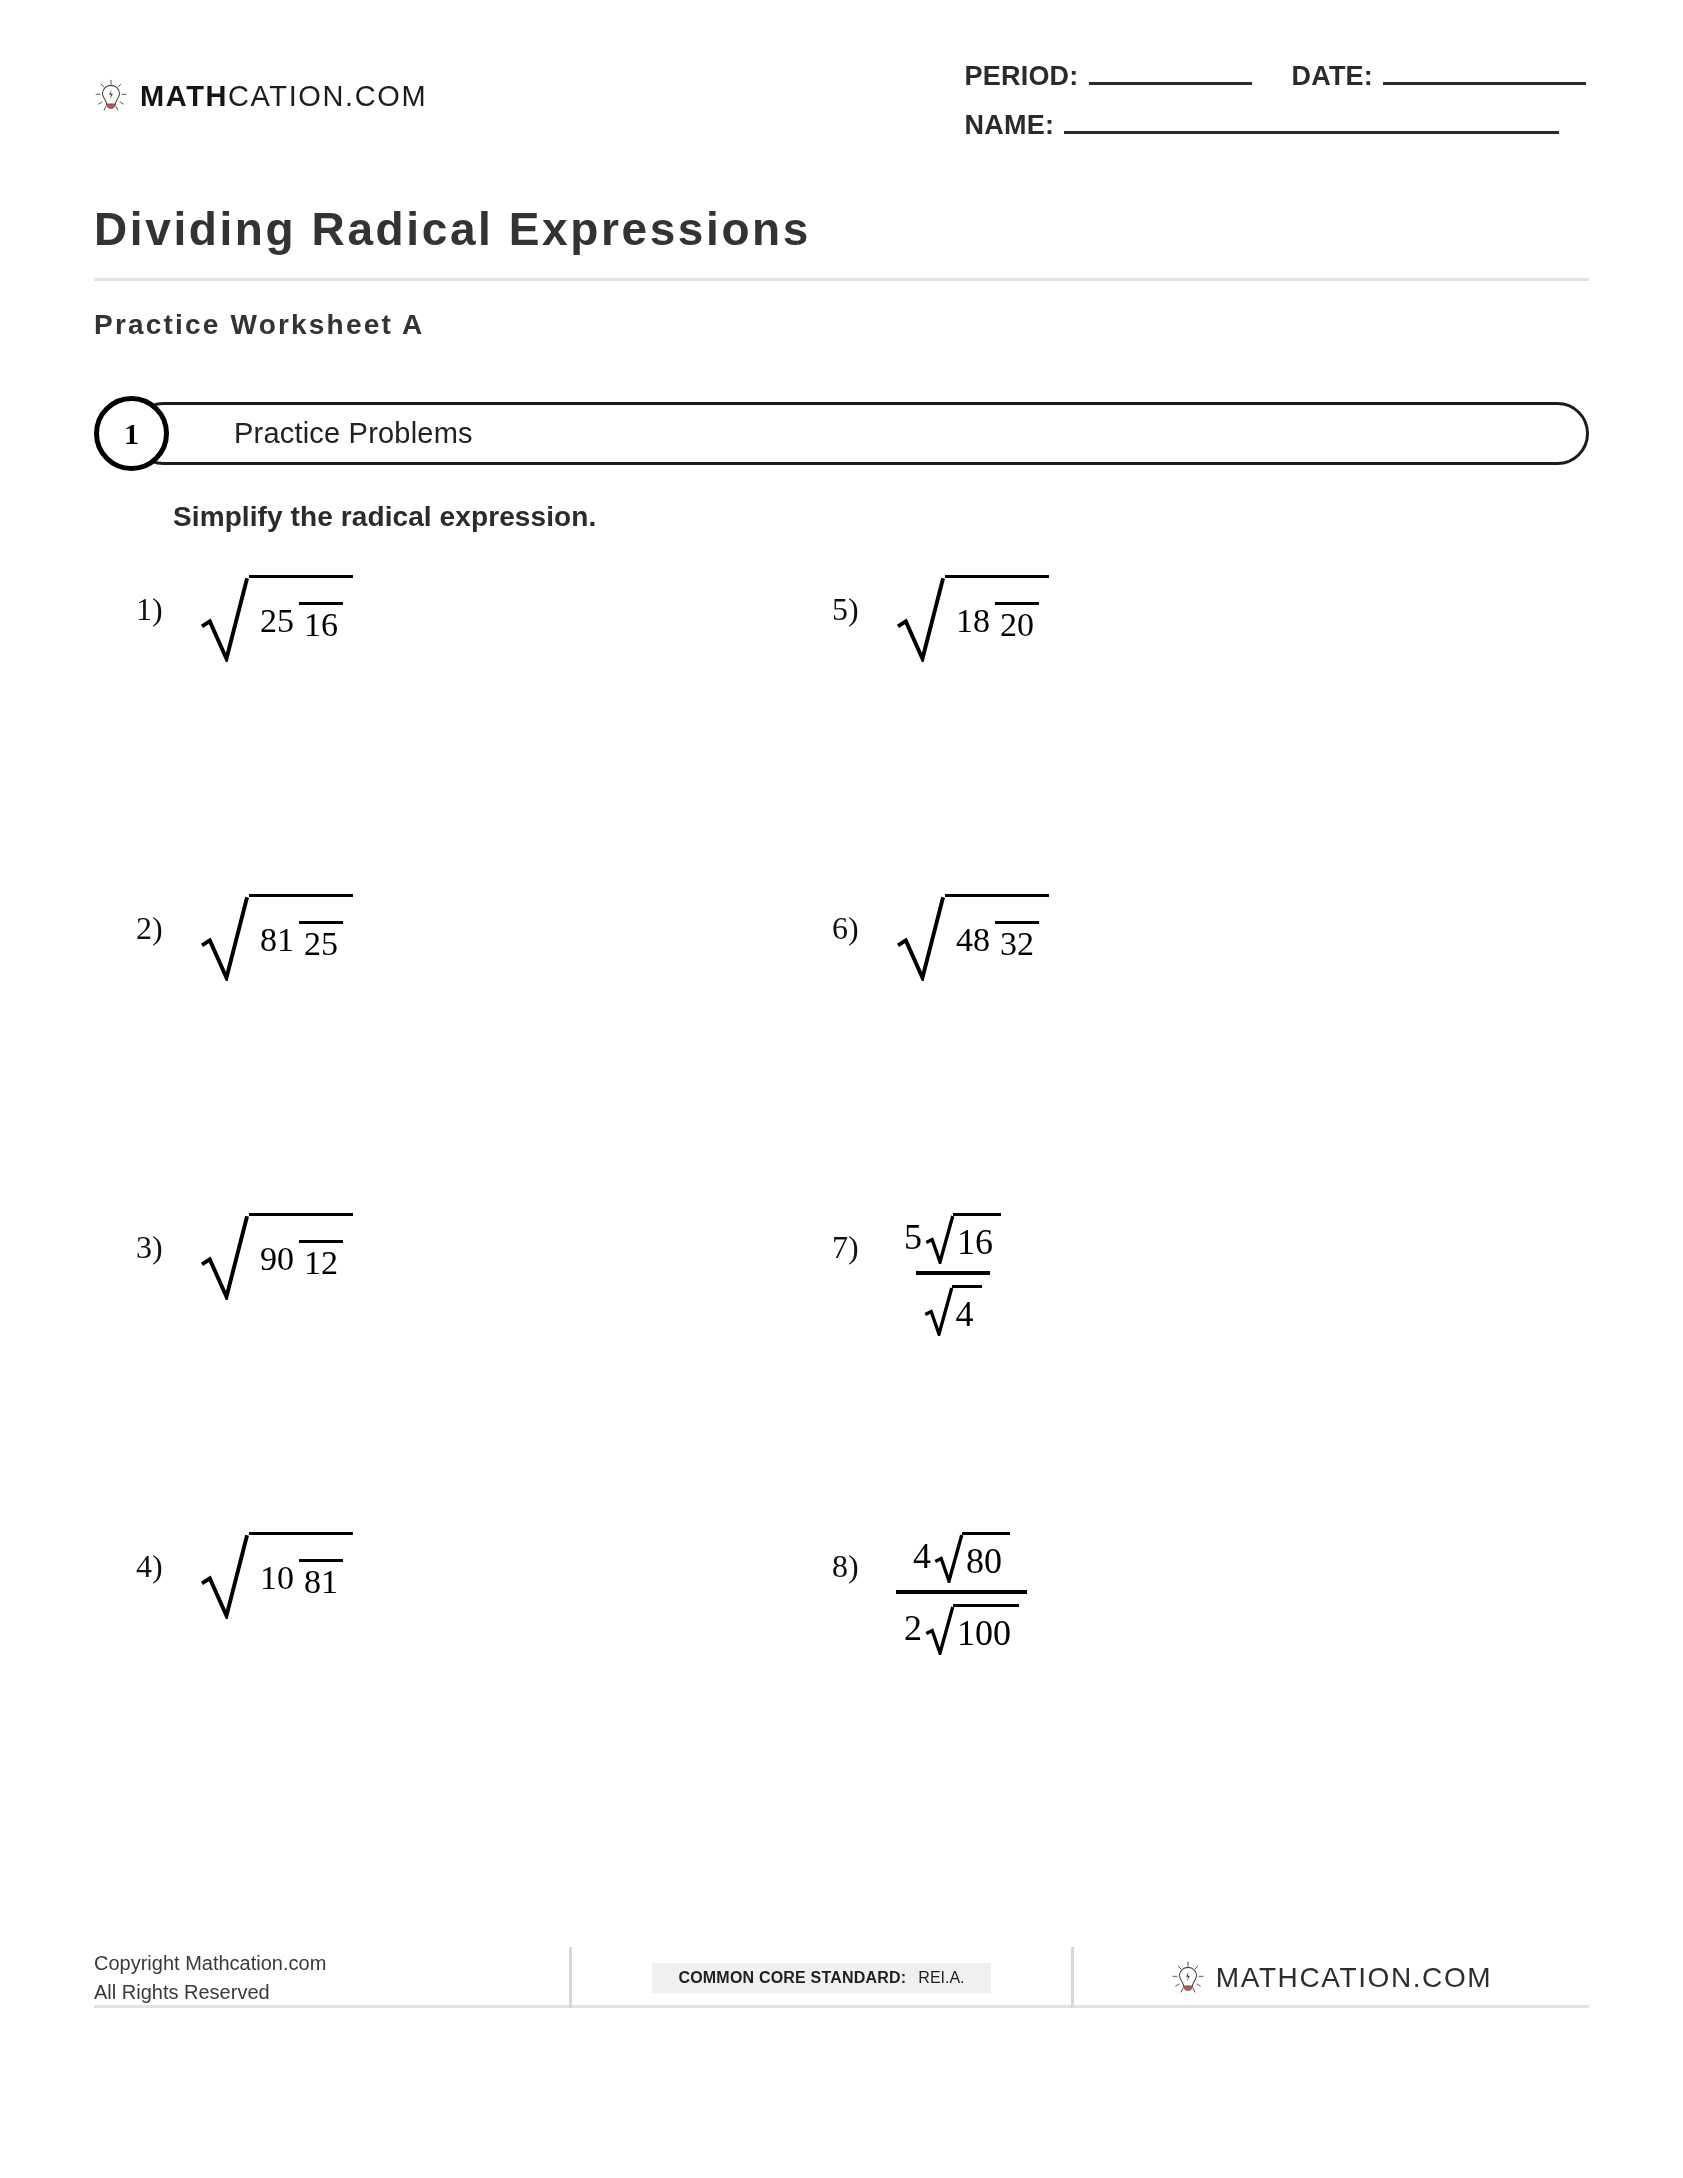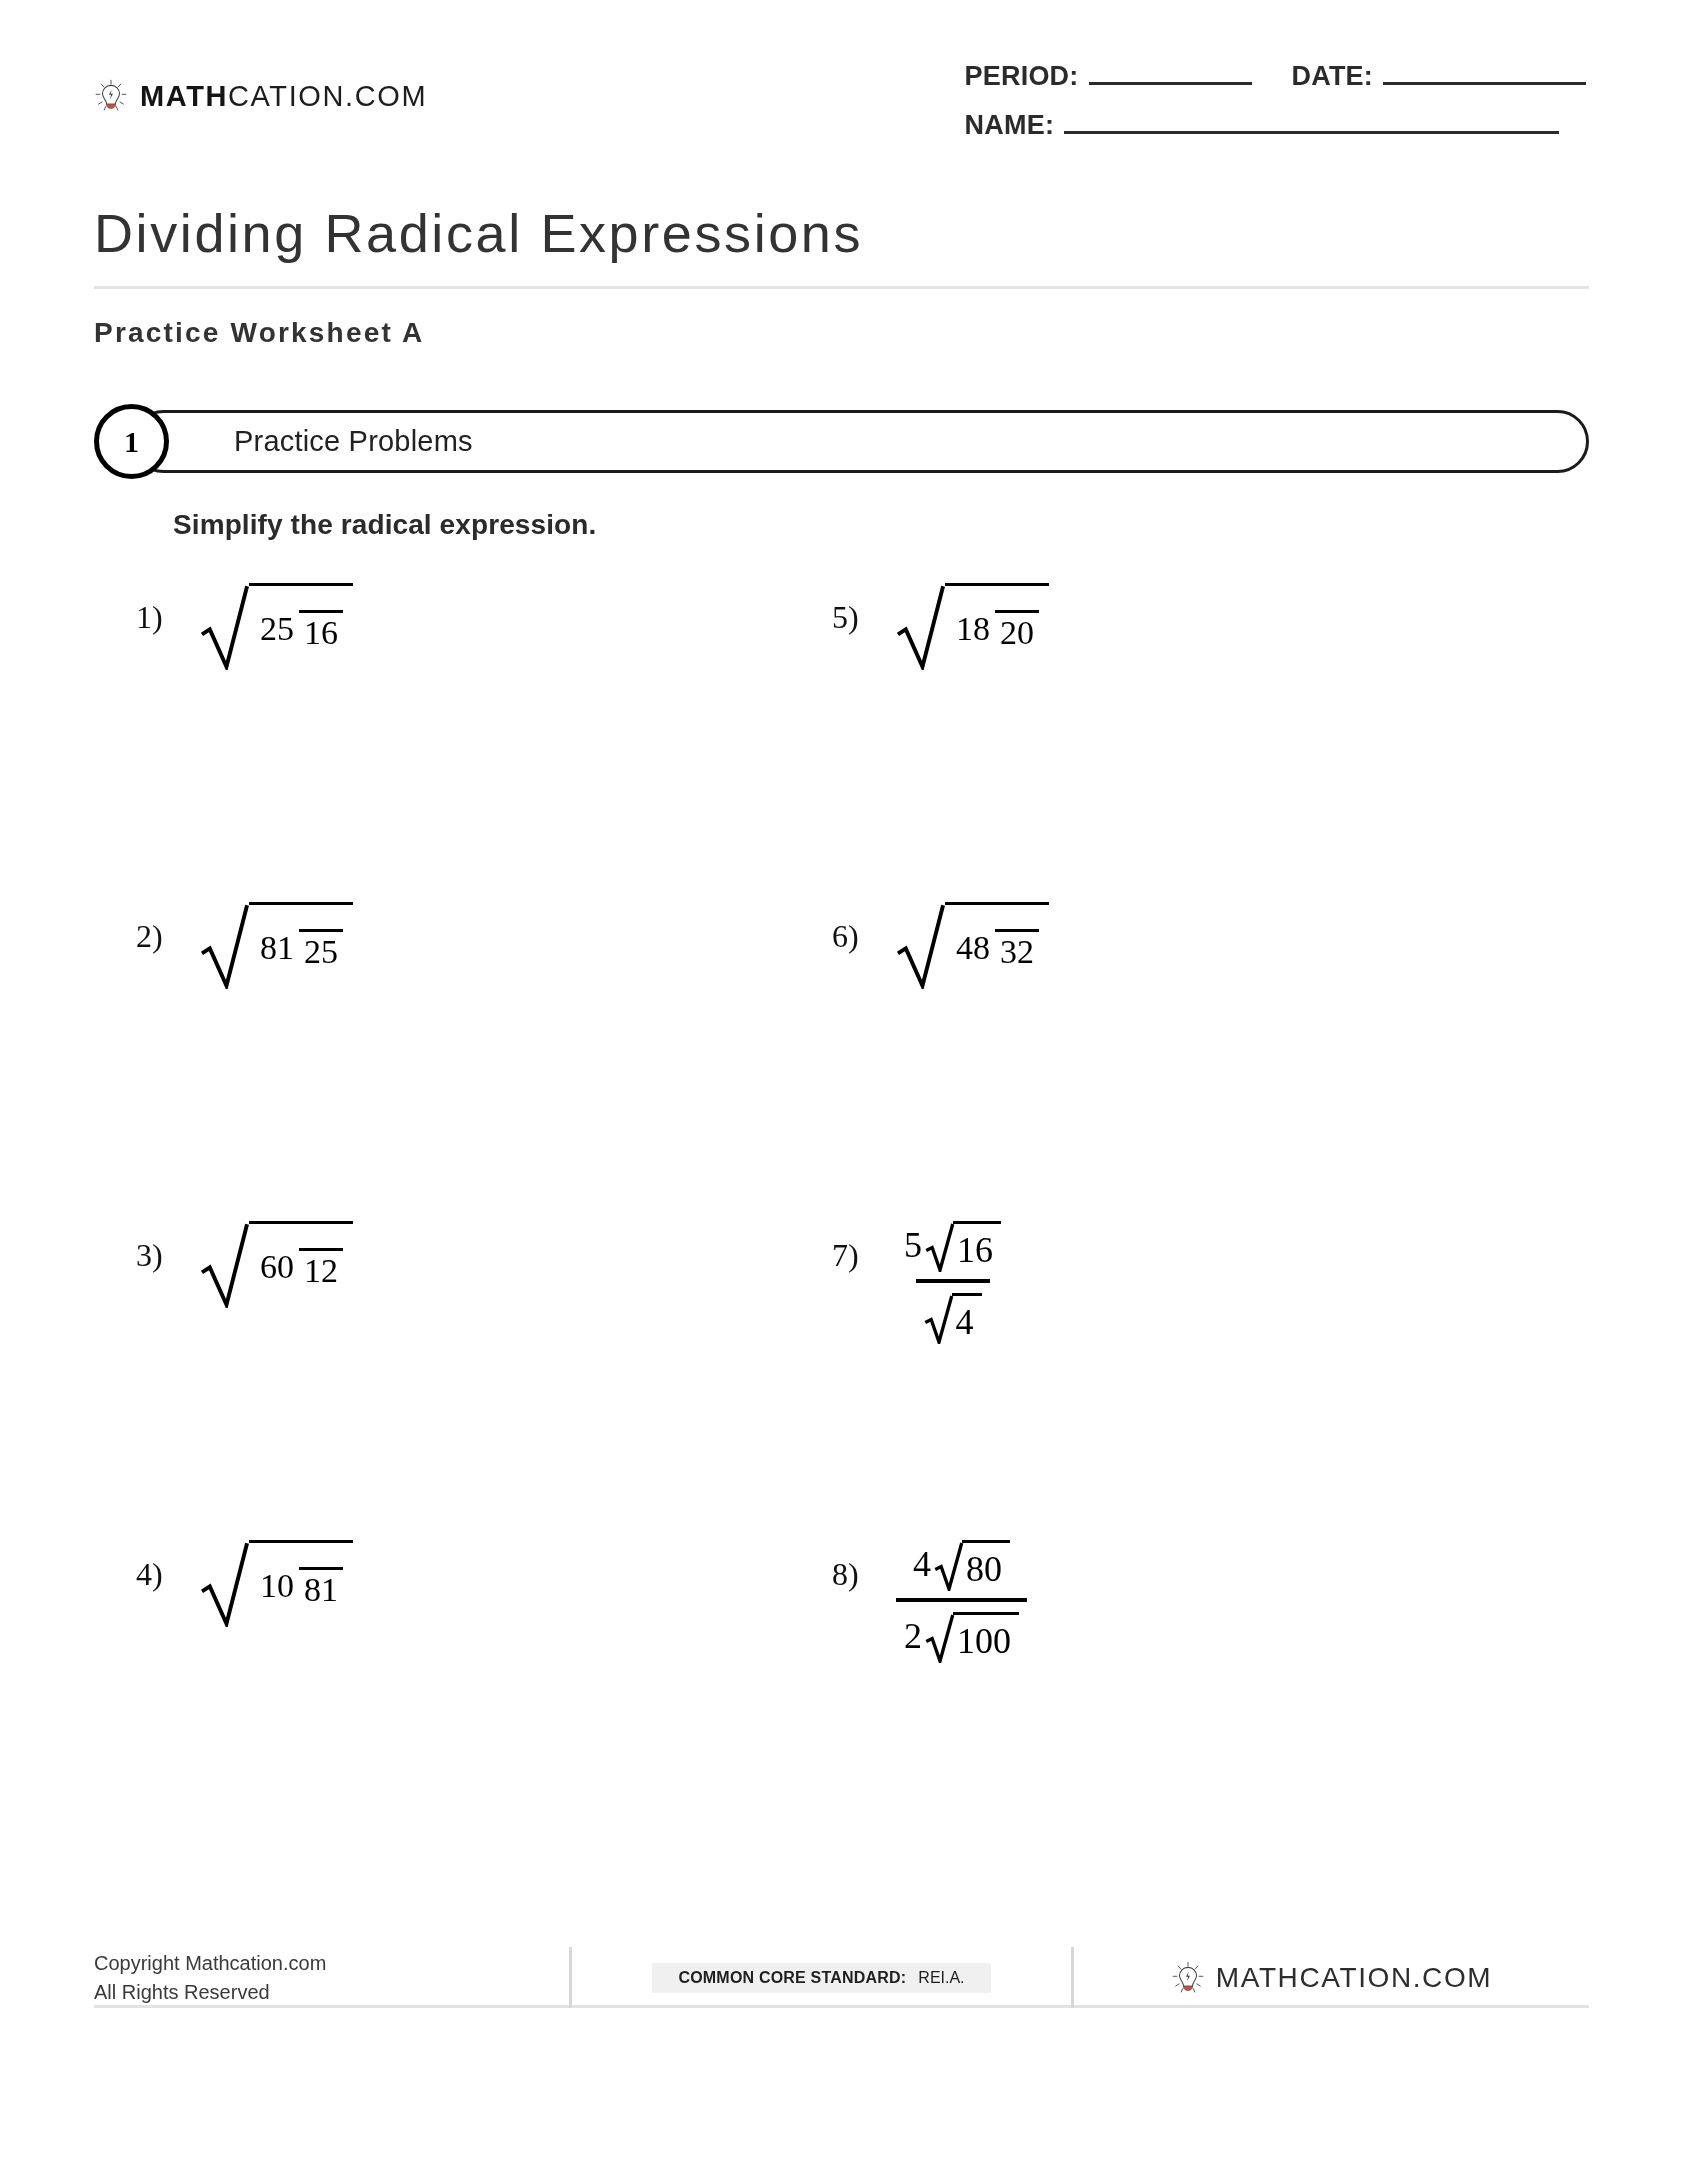--- a/index.html
+++ b/index.html
@@ -73,22 +73,22 @@
     margin-left: 10px;
     height: 20px;
   }
   .blank-name   { width: 495px; }
   .blank-period { width: 163px; }
   .blank-date   { width: 203px; }
   .field-gap { width: 40px; display: inline-block; }
 
   
   .worksheet-title {
-    font-size: 54px;
-    font-weight: 400;
+    font-size: 46px;
+    font-weight: 700;
     letter-spacing: 2.6px;
     color: #333333;
     margin-top: 71px;
   }
   .title-rule {
     border-top: 3px solid #e3e3e3;
     margin-top: 22px;
   }
   .worksheet-subtitle {
     font-size: 28px;
@@ -426,21 +426,21 @@
 
     <div class="problem col-left">
       <span class="problem-number">3)</span>
       <span class="problem-body">
         <span class="radical">
           <svg class="radical-sign" width="51" height="87" viewBox="0 0 52 88">
             <path d="M2 52 L10 47 L27 85 L48 3" fill="none" stroke="#000000" stroke-width="4" stroke-linejoin="miter" stroke-linecap="butt"></path>
           </svg>
           <span class="radical-content">
             <span class="frac">
-              <span class="frac-num">60</span>
+              <span class="frac-num">90</span>
               <span class="frac-den">12</span>
             </span>
           </span>
         </span>
       </span>
     </div>
 
     <div class="problem col-right">
       <span class="problem-number">7)</span>
       <span class="problem-body">

